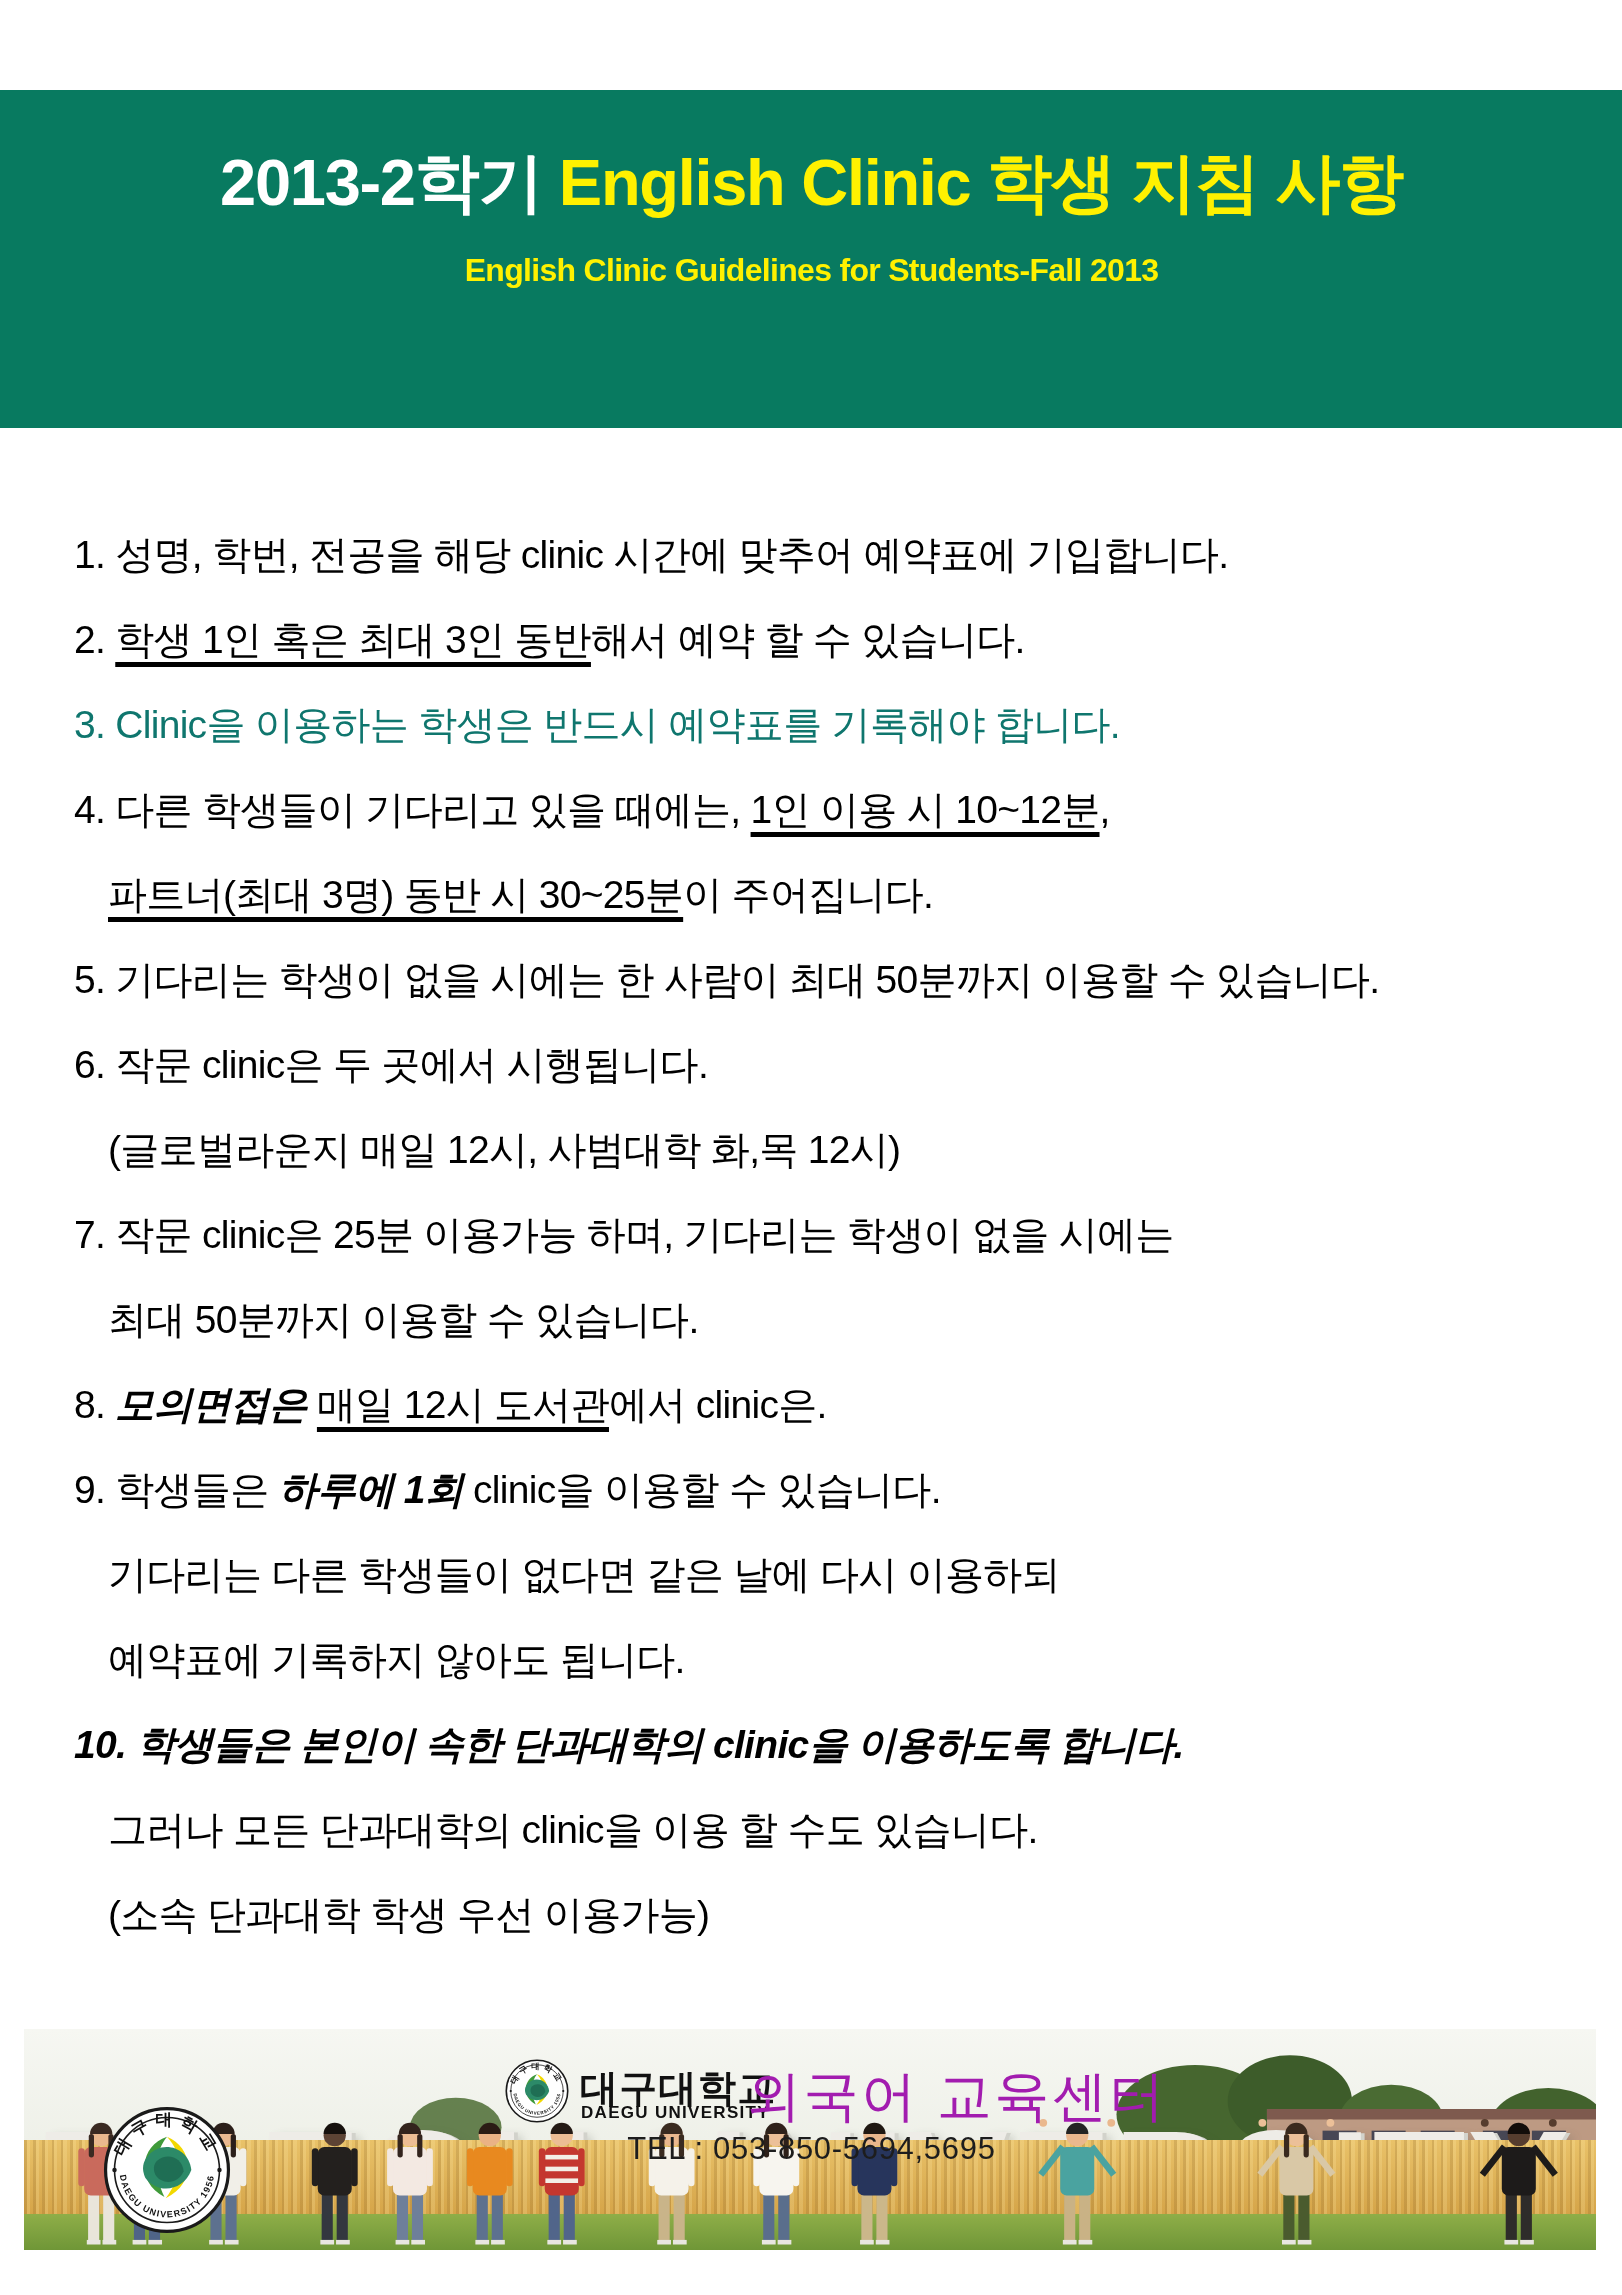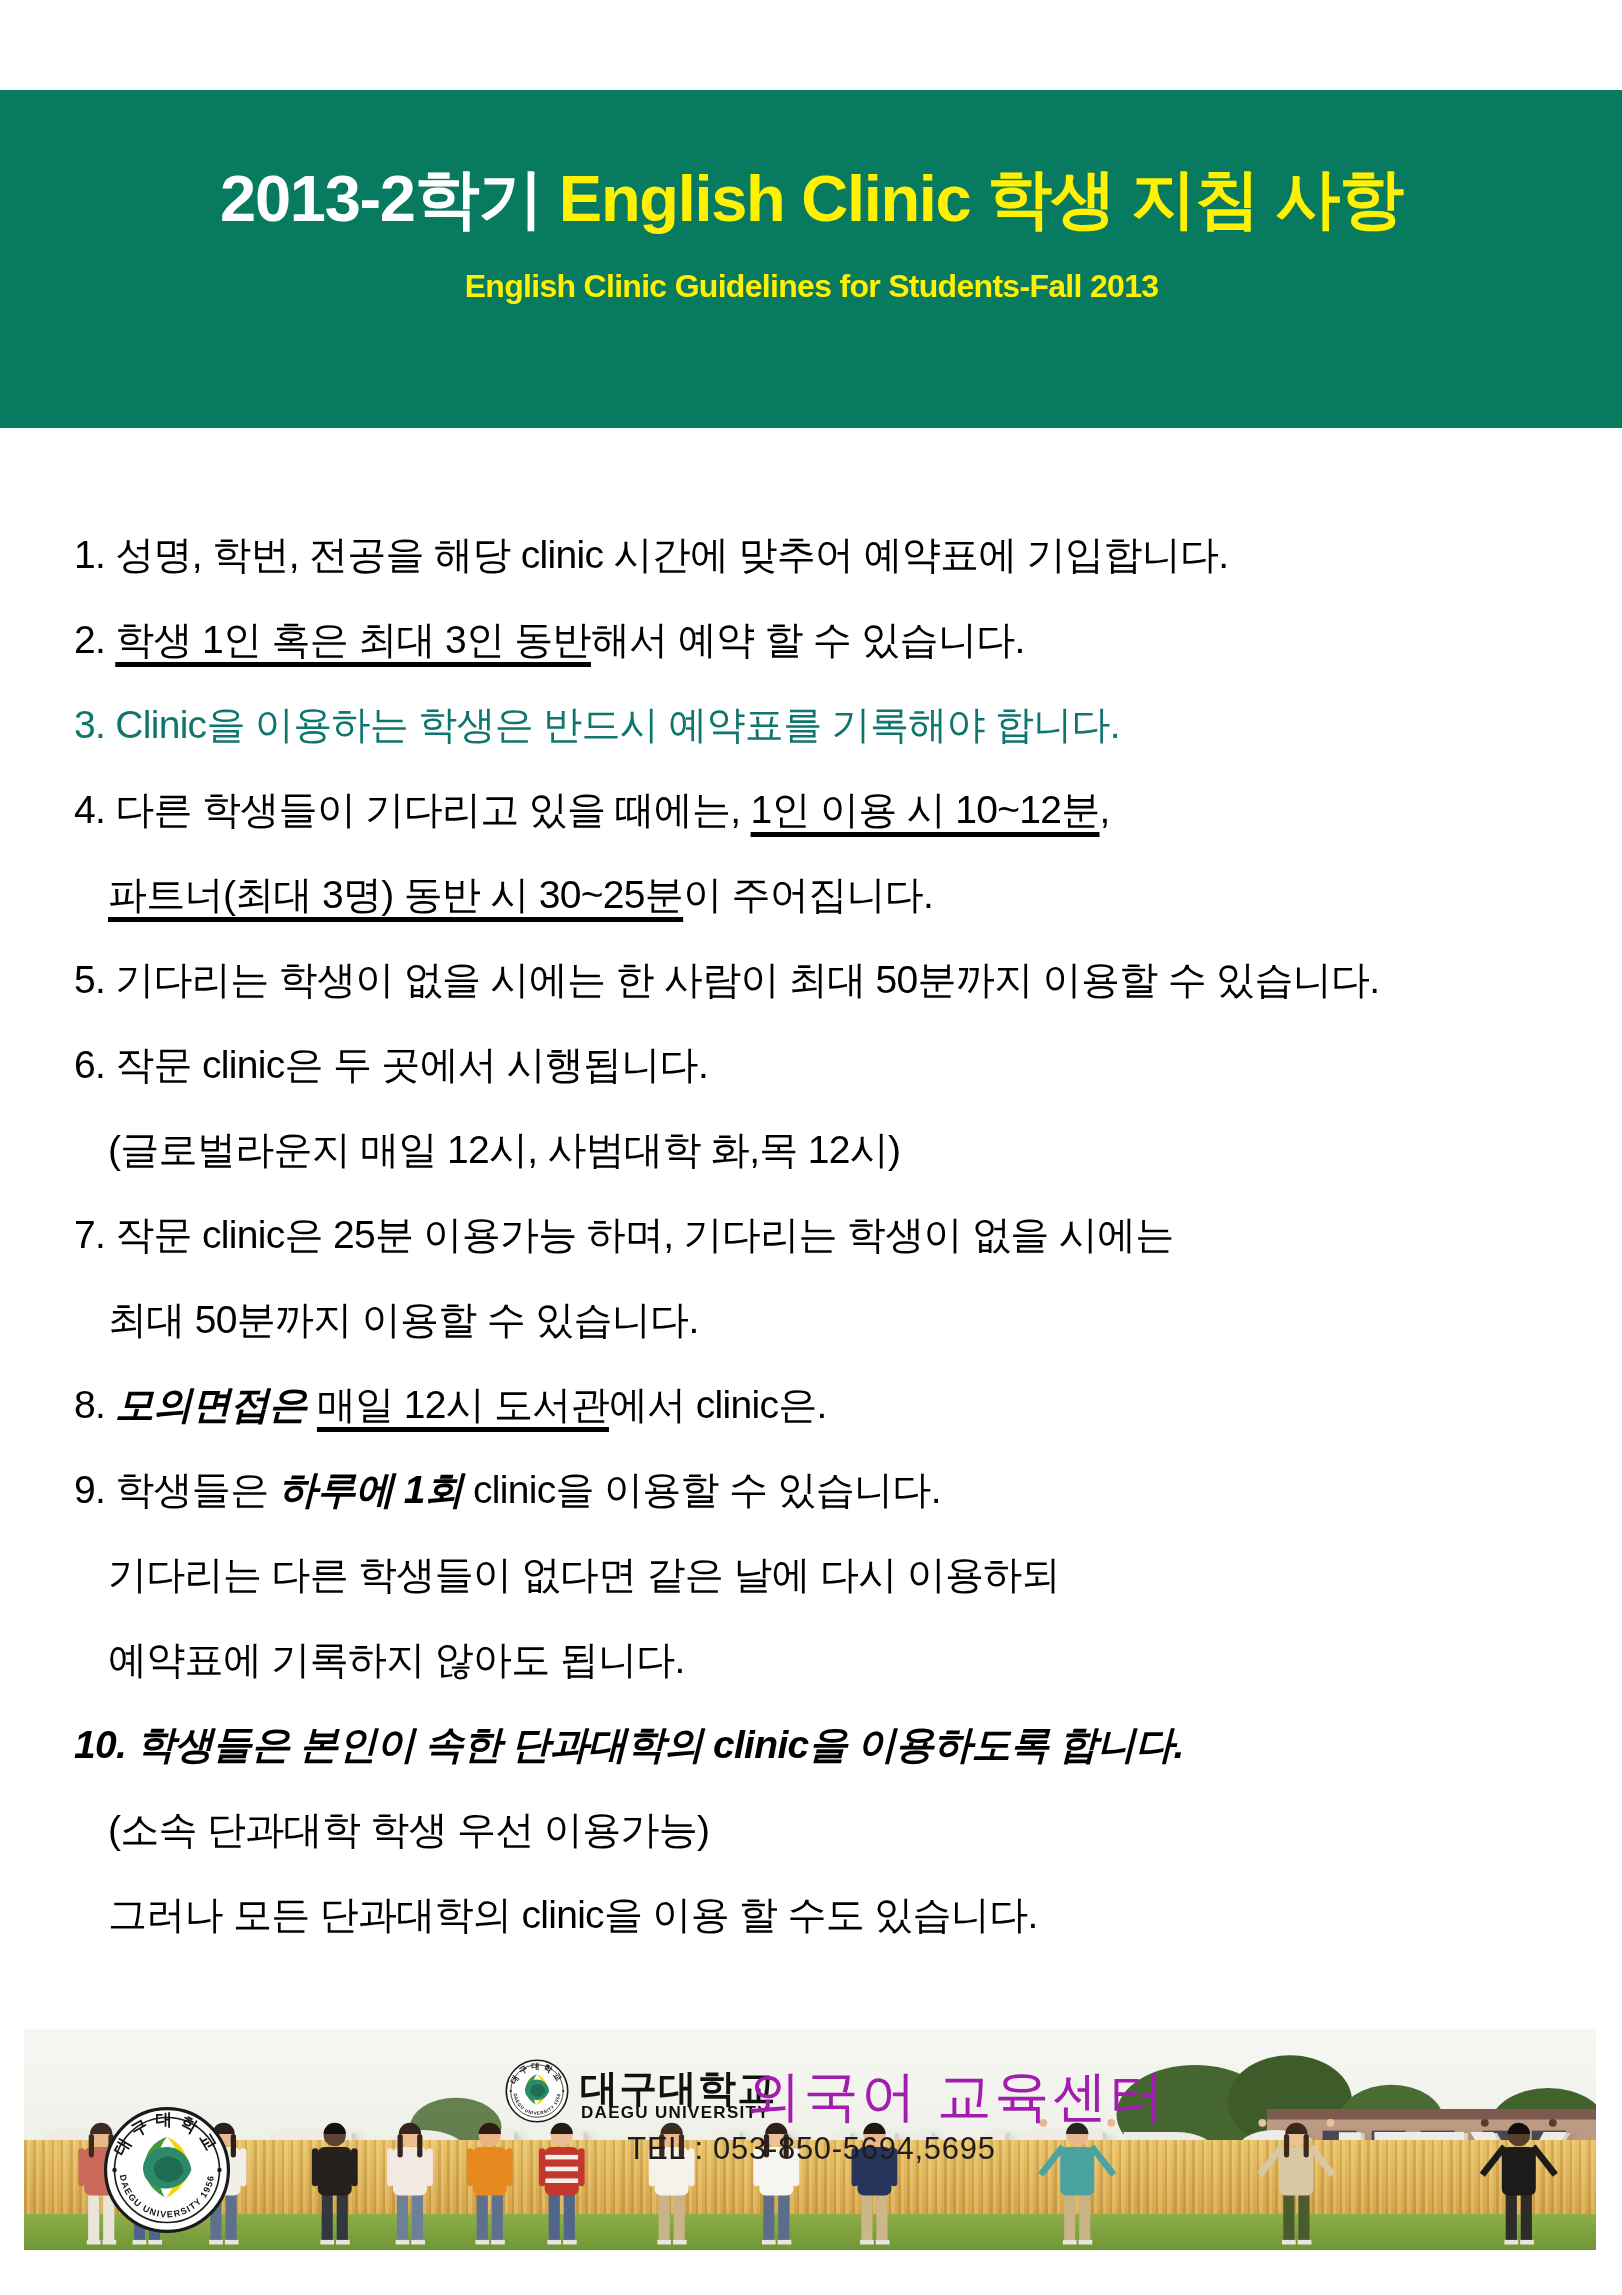--- a/index.html
+++ b/index.html
@@ -4,21 +4,21 @@
 <style>
   html,body{margin:0;padding:0;background:#ffffff;}
   .page{
     position:relative;width:1623px;height:2295px;background:#ffffff;overflow:hidden;
     font-family:"Liberation Sans","DejaVu Sans",sans-serif;color:#000;
   }
   
   .band{
     position:absolute;left:0;top:90px;width:1623px;height:338px;background:#087a60;
     display:flex;flex-direction:column;align-items:center;justify-content:flex-start;
-    padding-top:72px;box-sizing:border-box;
+    padding-top:56px;box-sizing:border-box;
   }
   .band .title-line{
     font-size:65px;font-weight:bold;letter-spacing:-1.3px;line-height:1.15;white-space:nowrap;
   }
   .band .title-white{color:#ffffff;}
   .band .title-yellow{color:#fff100;}
   .band .subtitle-line{
     margin-top:31px;font-size:32px;font-weight:bold;color:#fff100;letter-spacing:-0.7px;white-space:nowrap;
   }
   
@@ -96,22 +96,22 @@
       <div class="gl-line"><span>5. 기다리는 학생이 없을 시에는 한 사람이 최대 50분까지 이용할 수 있습니다.</span></div>
       <div class="gl-line"><span>6. 작문 clinic은 두 곳에서 시행됩니다.</span></div>
       <div class="gl-line indent"><span>(글로벌라운지 매일 12시, 사범대학 화,목 12시)</span></div>
       <div class="gl-line"><span>7. 작문 clinic은 25분 이용가능 하며, 기다리는 학생이 없을 시에는</span></div>
       <div class="gl-line indent"><span>최대 50분까지 이용할 수 있습니다.</span></div>
       <div class="gl-line"><span>8. </span><span class="seg-b">모의면접은</span><span> </span><span class="seg-u">매일 12시 도서관</span><span>에서 clinic은.</span></div>
       <div class="gl-line"><span>9. 학생들은 </span><span class="seg-b">하루에 1회</span><span> clinic을 이용할 수 있습니다.</span></div>
       <div class="gl-line indent"><span>기다리는 다른 학생들이 없다면 같은 날에 다시 이용하되</span></div>
       <div class="gl-line indent"><span>예약표에 기록하지 않아도 됩니다.</span></div>
       <div class="gl-line"><span class="seg-b">10. 학생들은 본인이 속한 단과대학의 clinic을 이용하도록 합니다.</span></div>
+      <div class="gl-line indent"><span>그러나 모든 단과대학의 clinic을 이용 할 수도 있습니다.</span></div>
       <div class="gl-line indent"><span>(소속 단과대학 학생 우선 이용가능)</span></div>
-      <div class="gl-line indent"><span>그러나 모든 단과대학의 clinic을 이용 할 수도 있습니다.</span></div>
     </div>
 
   <div class="yellow-square"></div>
 
   <div class="photo">
 
     <svg class="scene" viewBox="0 0 2403 337" preserveAspectRatio="none">
 
       <ellipse cx="1790" cy="130" rx="120" ry="75" fill="#46662f"></ellipse>
       <ellipse cx="1935" cy="110" rx="95" ry="70" fill="#3d5c2a"></ellipse>

